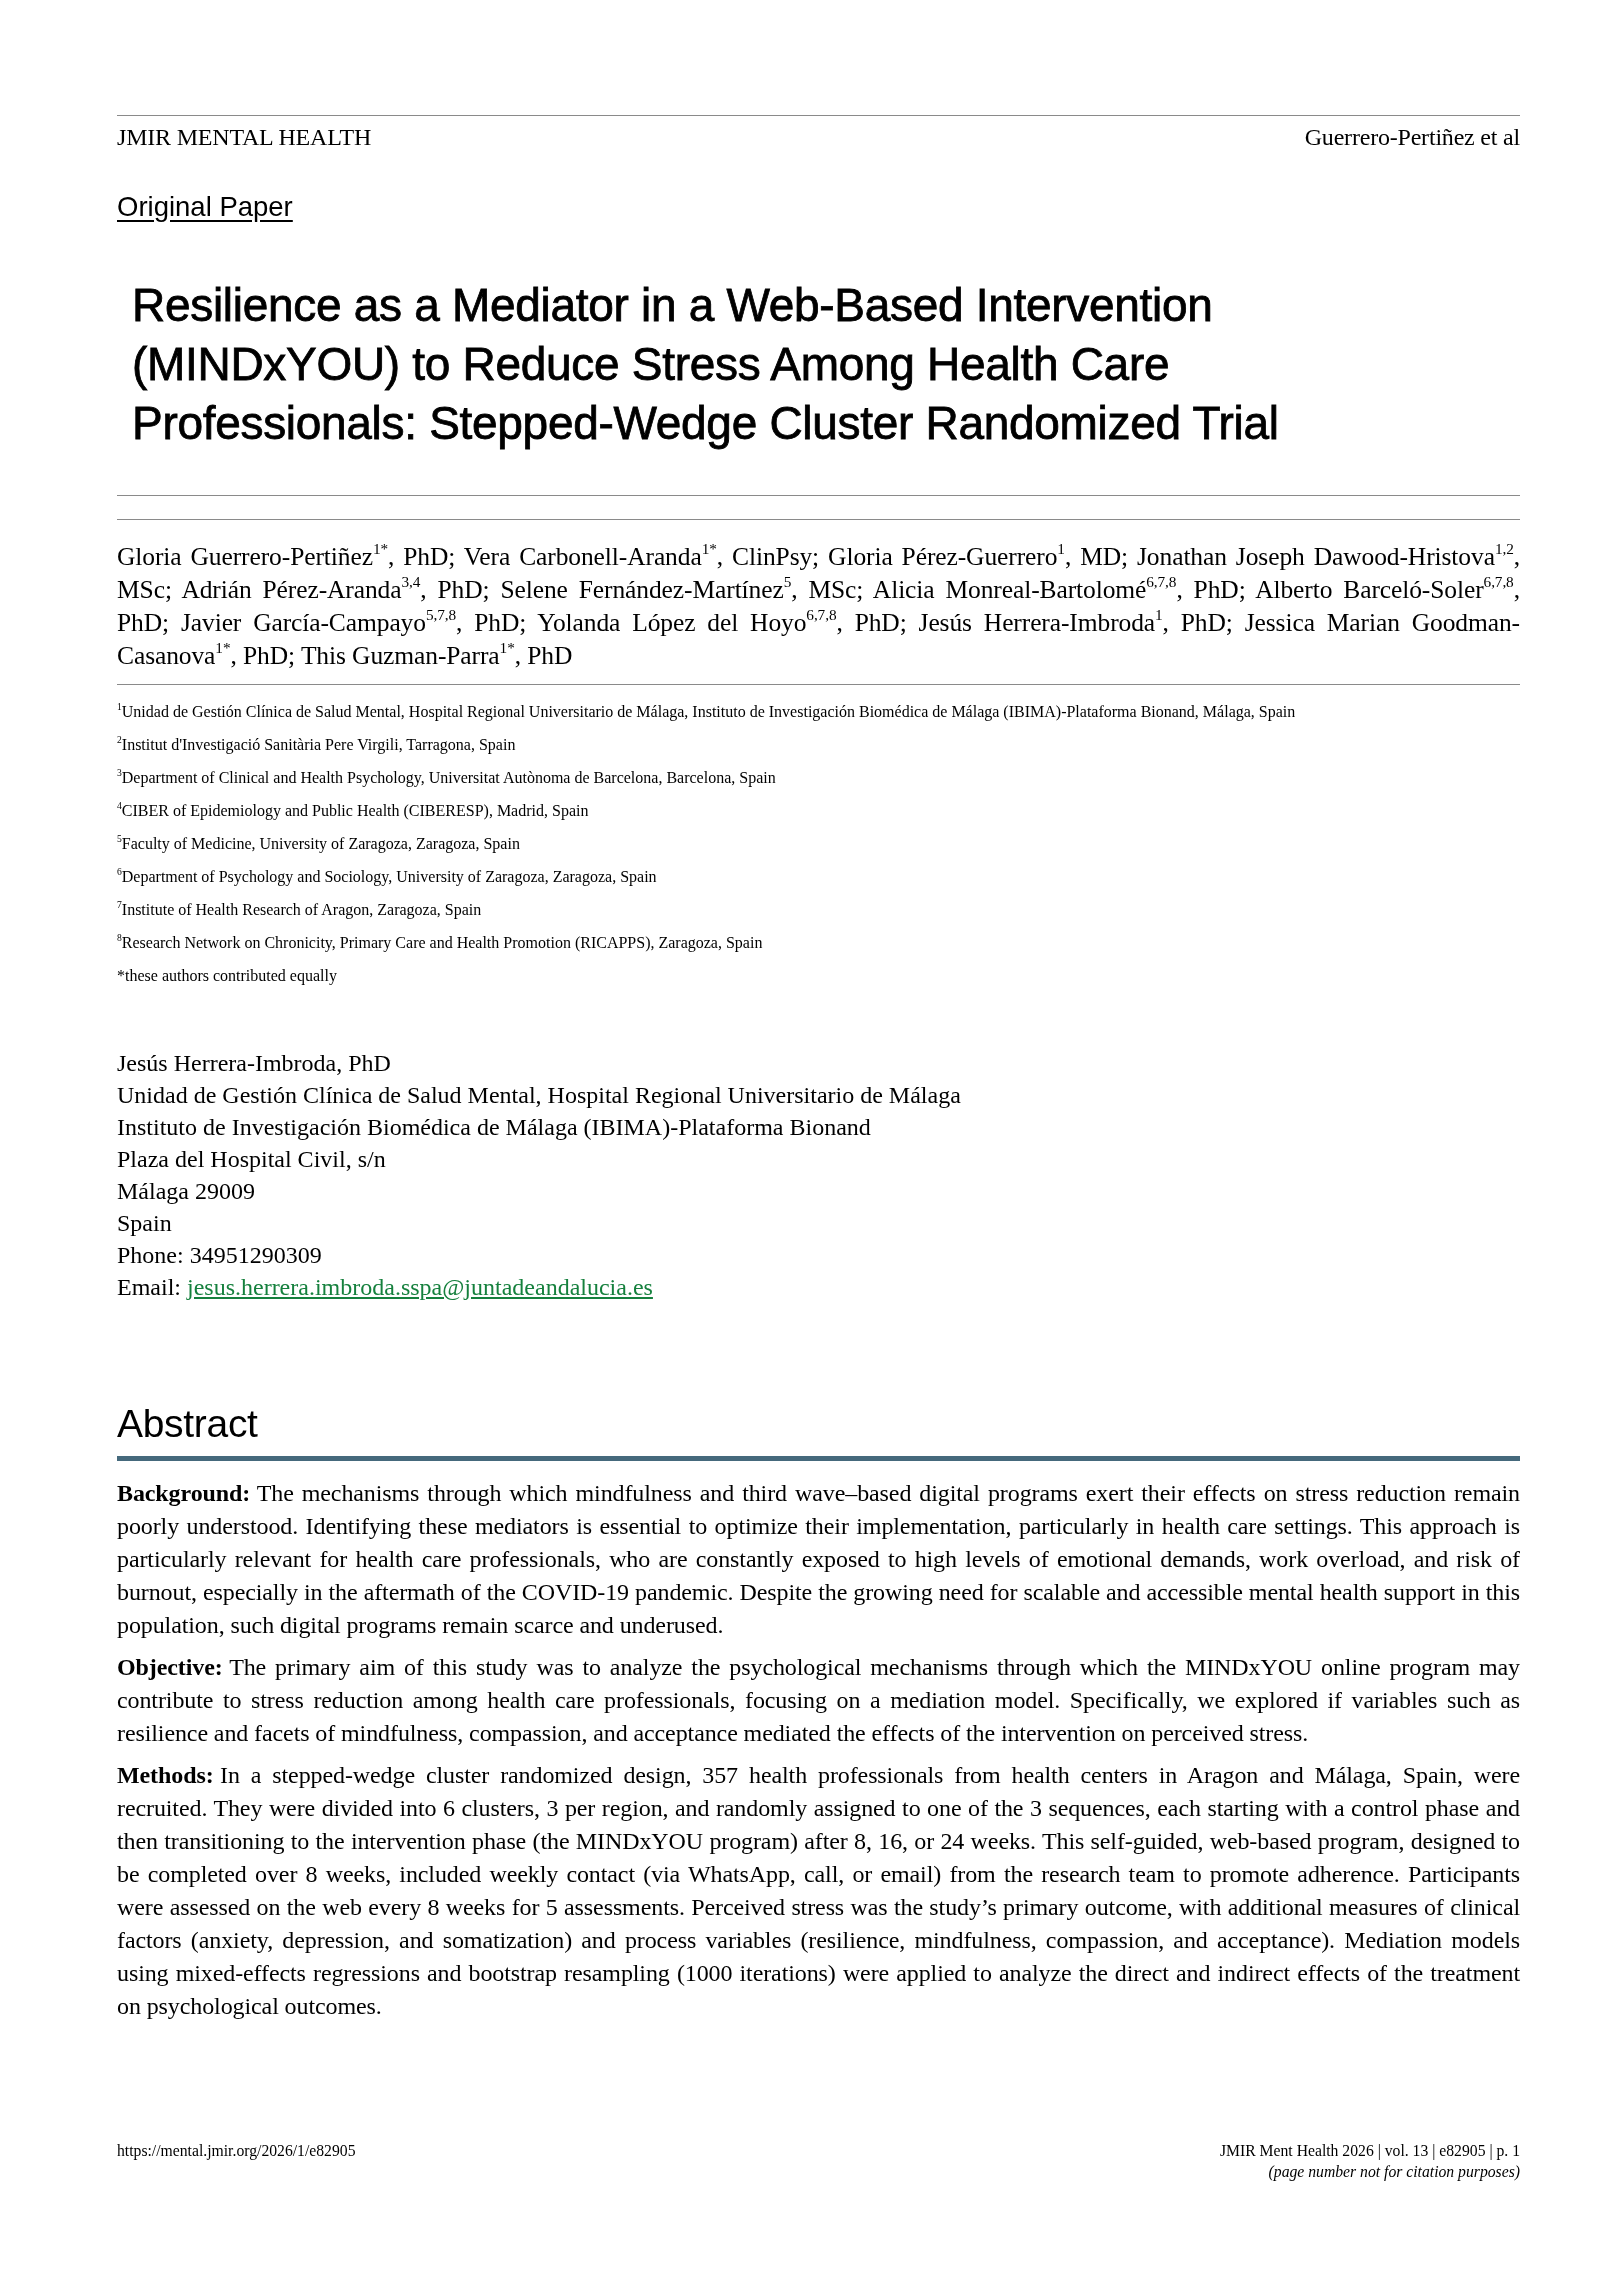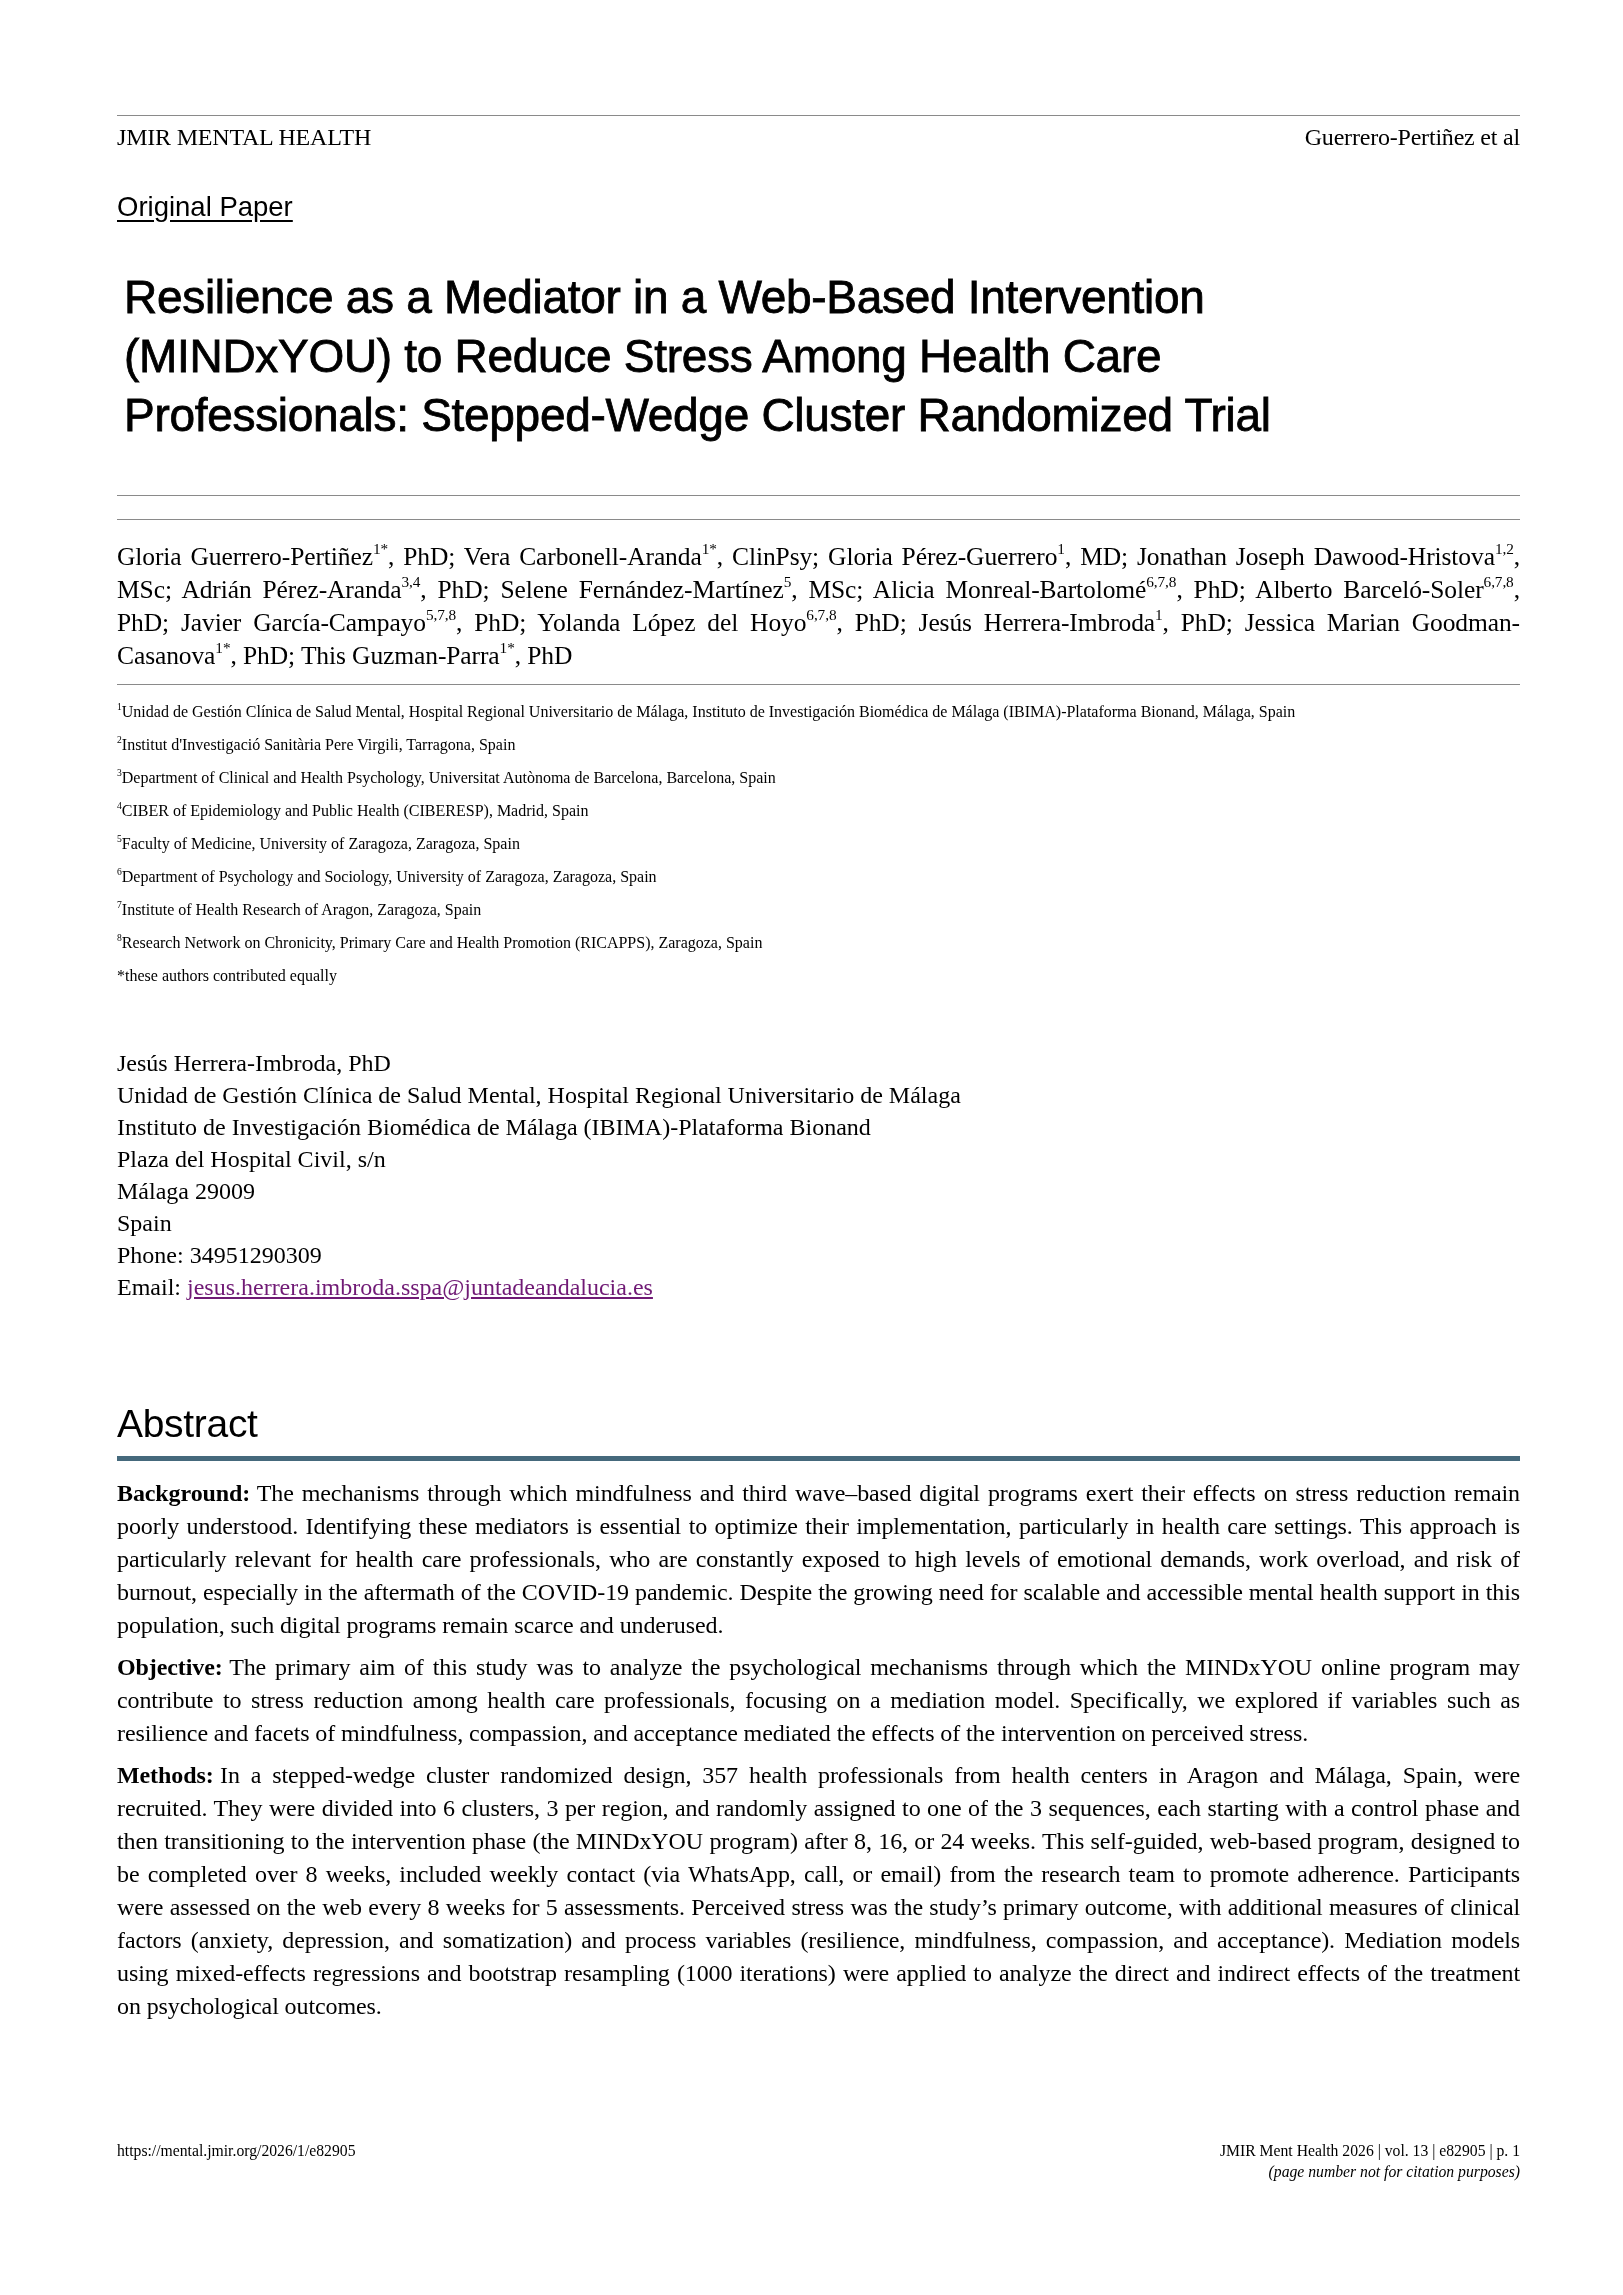--- a/index.html
+++ b/index.html
@@ -1,28 +1,28 @@
 <!DOCTYPE html>
 <html style="font-size:10.5px"><head>
 <meta charset="utf-8">
 <style>
   html, body { margin: 0; padding: 0; background: #ffffff; }
   body { width: 1623px; height: 2295px; position: relative; overflow: hidden; color: #000; font-family: "Liberation Serif", serif; }
   .page { position: absolute; left: 117px; width: 1403px; top: 0; }
   .rule { position: absolute; left: 0; width: 1403px; height: 1.3px; background: #8a8a8a; }
   .running-header { position: absolute; top: 124px; left: 0; width: 1403px; font-size: 24px; display: flex; justify-content: space-between; letter-spacing: -0.2px; }
   .article-type { position: absolute; top: 191px; left: 0; font-family: "Liberation Sans", sans-serif; font-size: 27.5px; text-decoration: underline; text-underline-offset: 3.9px; }
-  .title { position: absolute; top: 261px; left: 0; width: 1403px; font-family: "Liberation Sans", sans-serif; font-size: 46px; line-height: 59px; font-weight: 400; letter-spacing: -0.3px; margin: 7px; -webkit-text-stroke: 0.8px #000; }
+  .title { position: absolute; top: 261px; left: 0; width: 1403px; font-family: "Liberation Sans", sans-serif; font-size: 46px; line-height: 59px; font-weight: 400; letter-spacing: -0.3px; margin: 15px; -webkit-text-stroke: 0.8px #000; }
   .authors { position: absolute; top: 540px; left: 0; width: 1403px; font-size: 25.5px; line-height: 33px; text-align: justify; letter-spacing: -0.1px; }
   sup { font-size: 60%; line-height: 0; vertical-align: 0.75em; }
   .affils { position: absolute; top: 695px; left: 0; width: 1403px; font-size: 16px; line-height: 33px; }
   .affil { display: block; }
   .corr { position: absolute; top: 1047px; left: 0; width: 1403px; font-size: 24px; line-height: 32px; }
   .corr-heading { font-weight: bold; margin-bottom: 12.4px; }
-  .corr a { color: #701a75; text-decoration: underline; }
+  .corr a { color: #15803d; text-decoration: underline; }
   .abstract-heading { position: absolute; top: 1402px; left: 0; font-family: Liberation Sans, sans-serif; font-size: 39px; font-weight: 400; margin: 0; letter-spacing: -0.3px; }
   .abstract-rule { position: absolute; top: 1456px; left: 0; width: 1403px; height: 5.2px; background: #45697c; }
   .abstract-body { position: absolute; top: 1477px; left: 0; width: 1403px; font-size: 24px; line-height: 33px; text-align: justify; letter-spacing: -0.1px; }
   .abstract-section { margin: 0 0 9.2px 0; }
   .abstract-section .label { font-weight: bold; margin-right: 6.5px; }
   .footer { position: absolute; top: 2140px; left: 0; width: 1403px; font-size: 15.7px; line-height: 21px; }
   .footer-left { position: absolute; left: 0; top: 0; }
   .footer-right { position: absolute; right: 0; top: 0; text-align: right; }
   .footer-note { font-style: italic; }
 </style>

